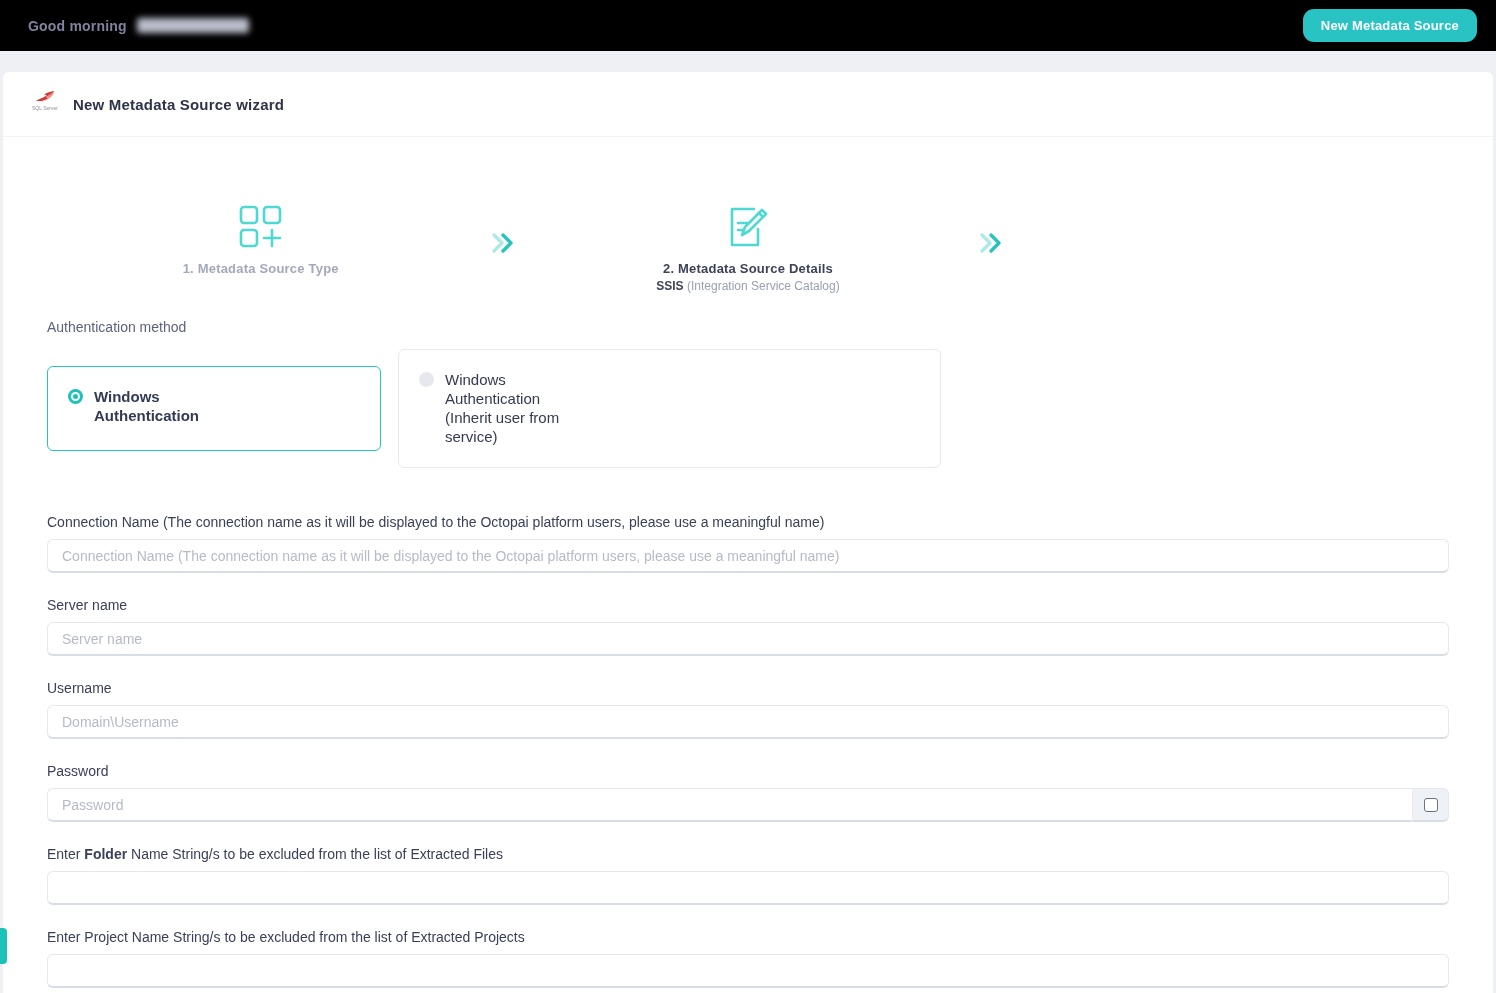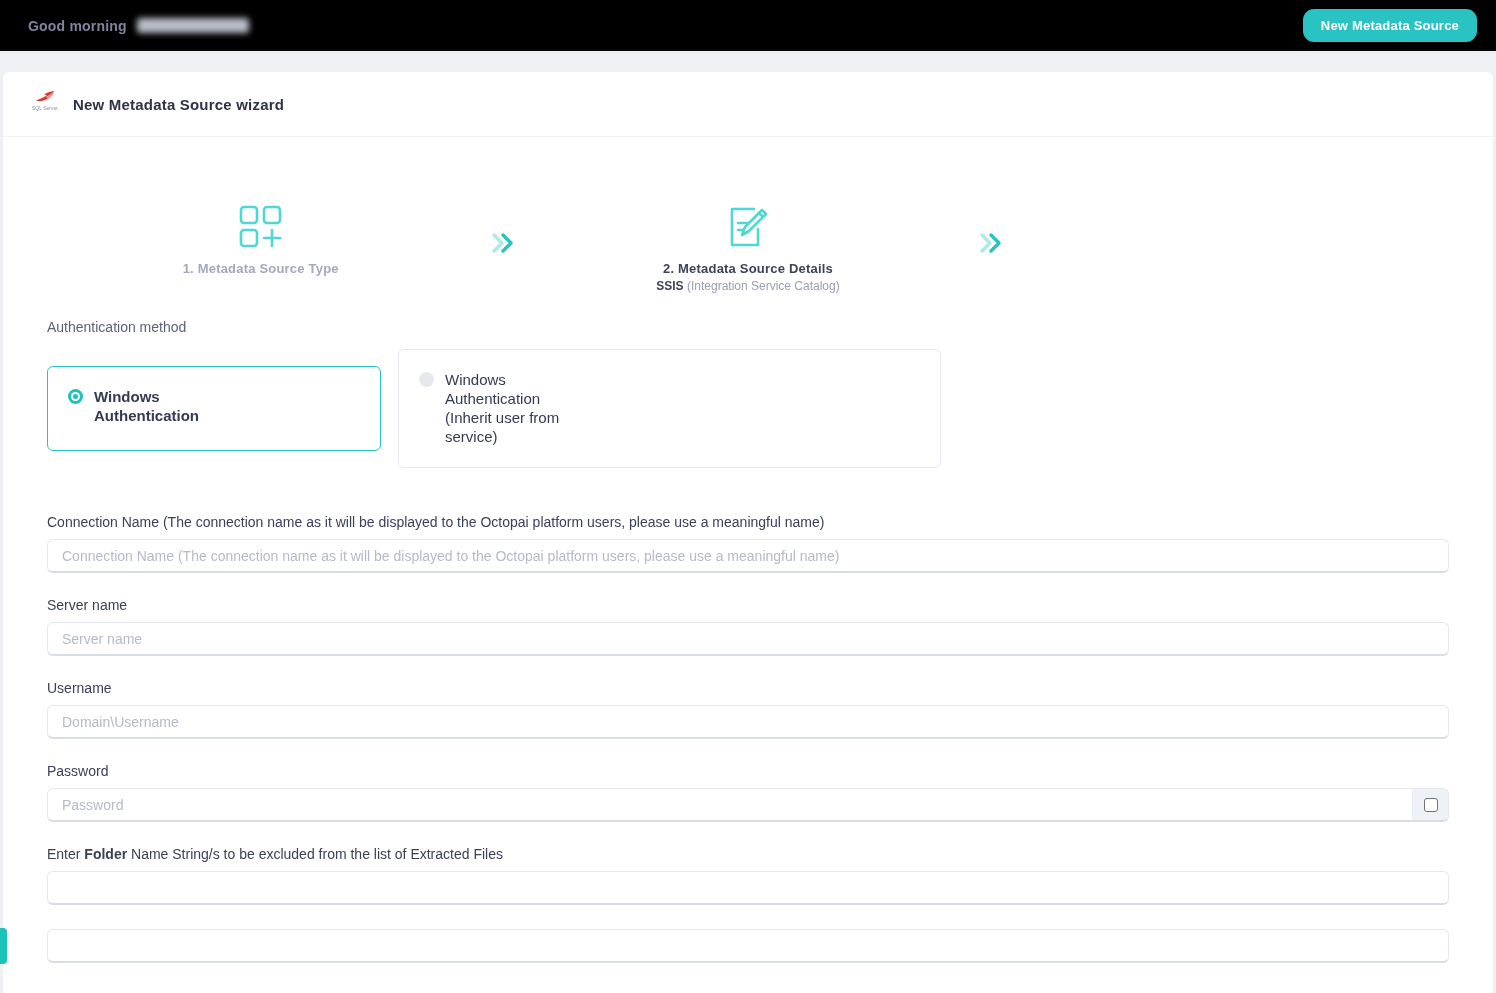--- a/index.html
+++ b/index.html
@@ -303,20 +303,21 @@
         </span>
       </div>
     </div>
 
     <div class="field">
       <div class="field-label"><span>Enter </span><b>Folder</b><span> Name String/s to be excluded from the list of Extracted Files</span></div>
       <input class="text-input" type="text" style="">
     </div>
 
     <div class="field">
+      <div class="field-label">Enter Project Name String/s to be excluded from the list of Extracted Projects</div>
       <input class="text-input" type="text" style="">
     </div>
 
   </div>
 
 </div>
 
 <div class="side-tab"></div>
 
 </body></html>

